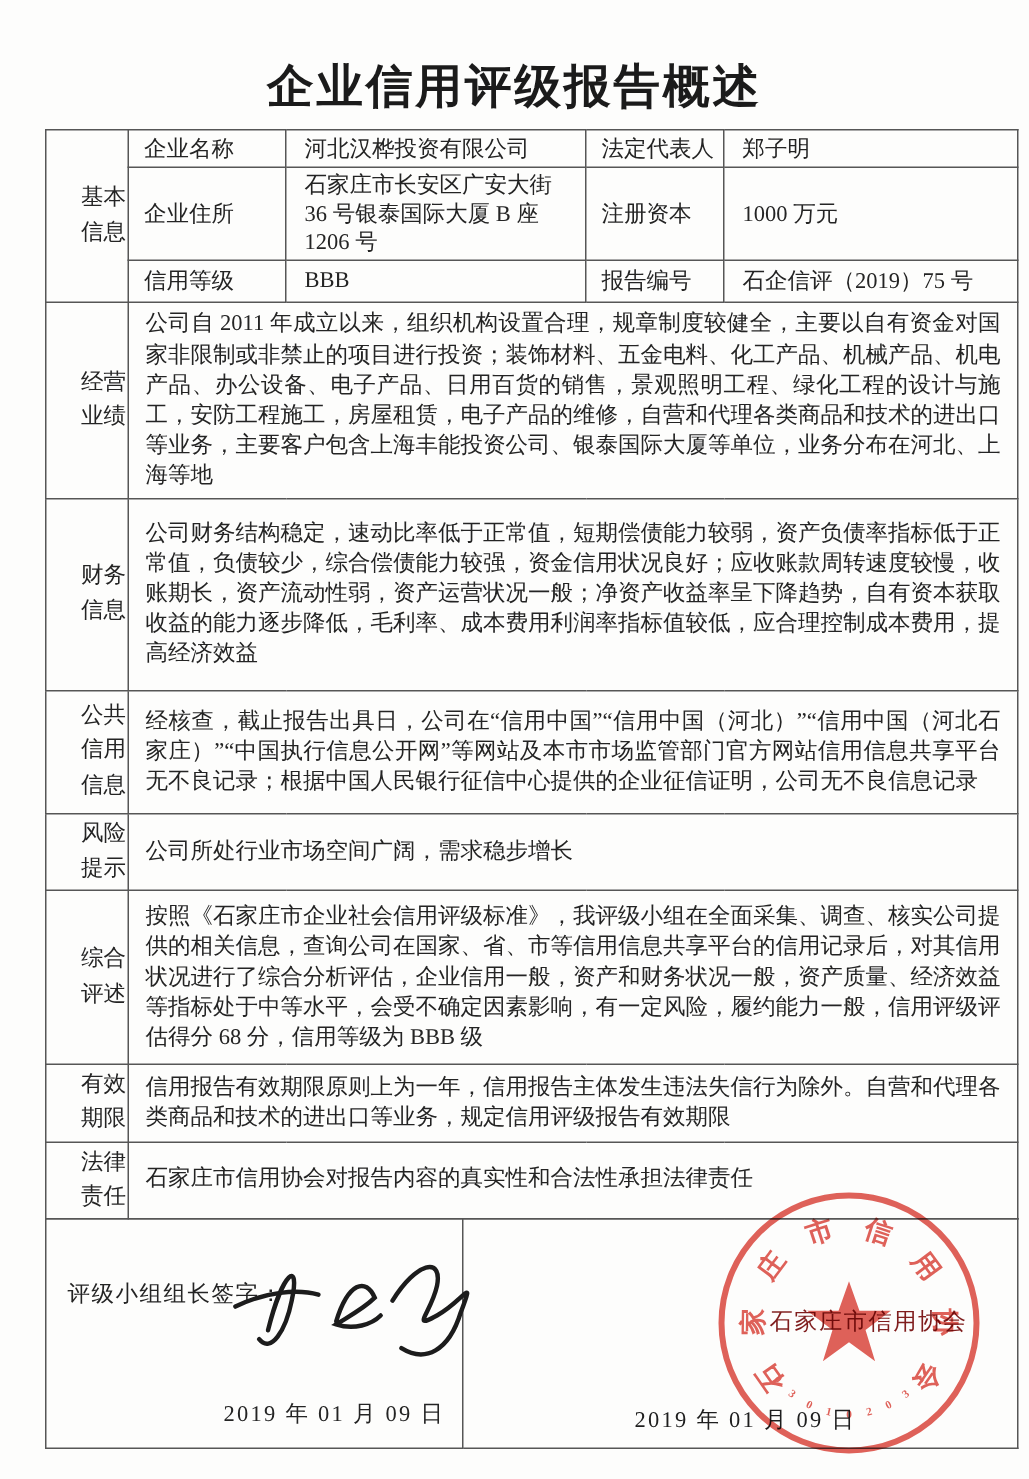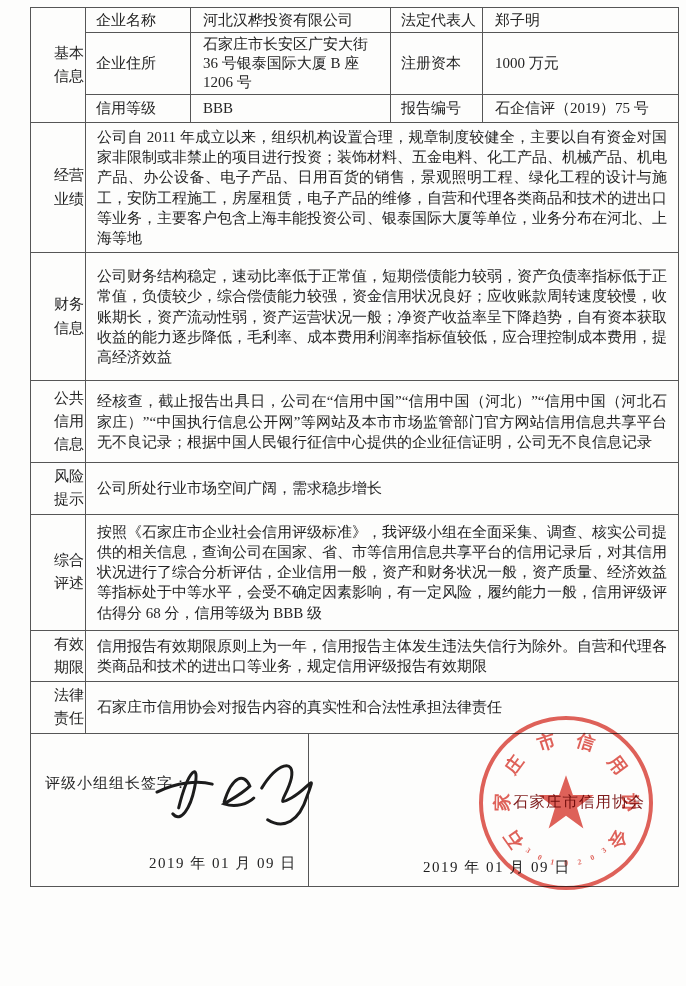--- a/index.html
+++ b/index.html
@@ -9,21 +9,21 @@
          font-weight:700;letter-spacing:2px;color:#1b1b1b;}
   table{border-collapse:collapse;table-layout:fixed;margin-left:30px;width:648px;}
   table.main{margin-top:7px;}
   td{border:1px solid #565656;vertical-align:middle;}
   td.lab{text-align:right;white-space:pre-line;font-size:15px;line-height:1.55;padding:2px 1px;}
   td.key{font-size:15px;padding:2px 4px 2px 10px;}
   td.val{font-size:15px;padding:2px 4px 2px 12px;}
   td.txt{font-size:15px;line-height:20.2px;padding:4px 11px;text-align:justify;}
   tr.rb1{height:25px;} tr.rb2{height:49px;} tr.rb3{height:28px;}
   tr.s0{height:121px;} tr.s1{height:128px;} tr.s2{height:82px;} tr.s3{height:40px;}
-  tr.s4{height:116px;} tr.s5{height:51px;} tr.s6{height:49px;}
+  tr.s4{height:116px;} tr.s5{height:51px;} tr.s6{height:49px;font-family:Liberation Mono, monospace;}
   table.signoff{margin-top:-1px;}
   tr.soh td{height:30px;text-align:center;font-size:15px;}
   tr.sob td{height:152px;padding:0;vertical-align:top;}
   .cellwrap{position:relative;width:100%;height:100%;}
   .sign-label{position:absolute;left:14px;top:40px;font-size:15px;letter-spacing:1px;}
   .signature{position:absolute;left:120px;top:4px;width:168px;height:118px;}
   .sign-date{position:absolute;left:118px;bottom:13px;font-size:15px;letter-spacing:1.5px;}
   .org-name{position:absolute;left:204px;top:46px;font-size:15.5px;letter-spacing:1px;z-index:1;color:#7f1d1d;margin-top:12px;}
   .stamp-date{position:absolute;left:114px;bottom:9px;font-size:15px;letter-spacing:1.5px;z-index:1;color:#1e1e1e;}
   .stamp{position:absolute;left:170px;top:-18px;width:166px;height:166px;border:4px solid #dc4a41;
@@ -34,20 +34,21 @@
            transform-origin:center;font-family:"Liberation Serif","DejaVu Serif",serif;}
   .ser-ch{position:absolute;left:50%;top:50%;width:8px;height:9px;margin:-4px 0 0 -4px;
           text-align:center;font-size:7.5px;line-height:9px;font-weight:700;color:#dc4a41;
           transform-origin:center;}
 </style>
 </head>
 <body>
 
 <div class="page">
 
+  <h1 class="title">企业信用评级报告概述</h1>
 
   <table class="main">
     <colgroup>
       <col style="width:55px">
         <col style="width:105px">
         <col style="width:200px">
       <col style="width:92px">
         <col style="width:196px">
     </colgroup>
     <tbody>

